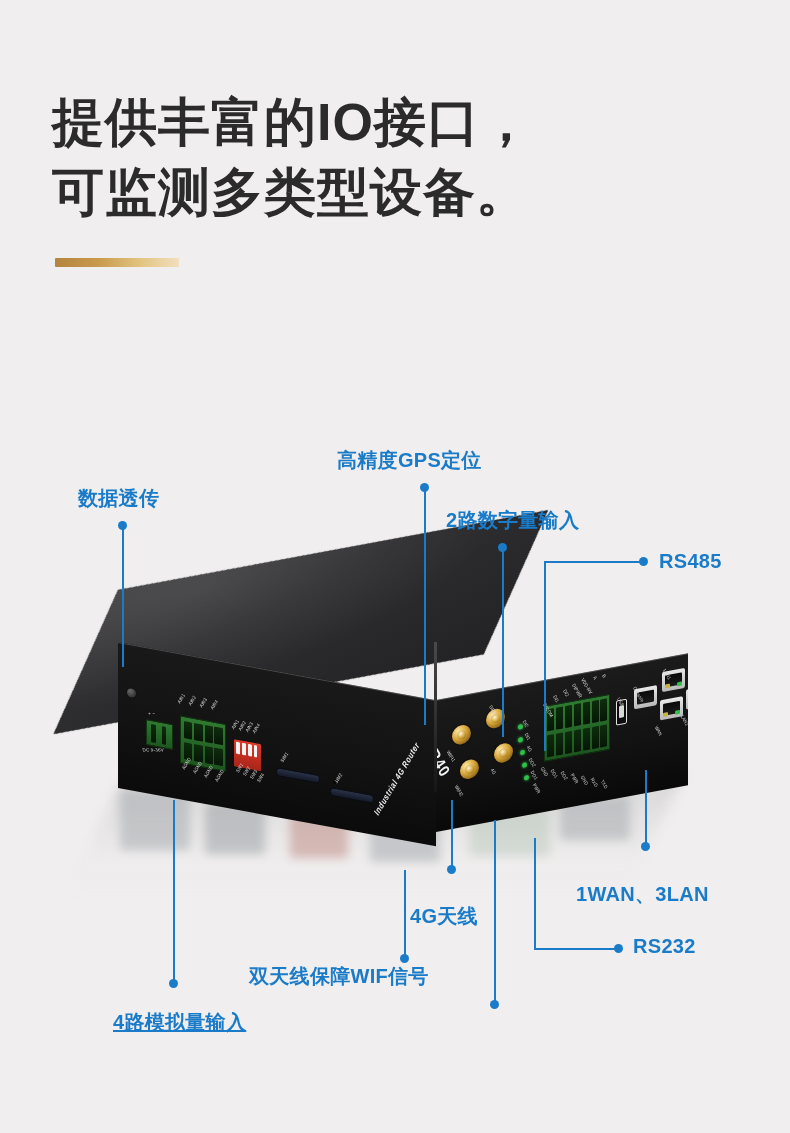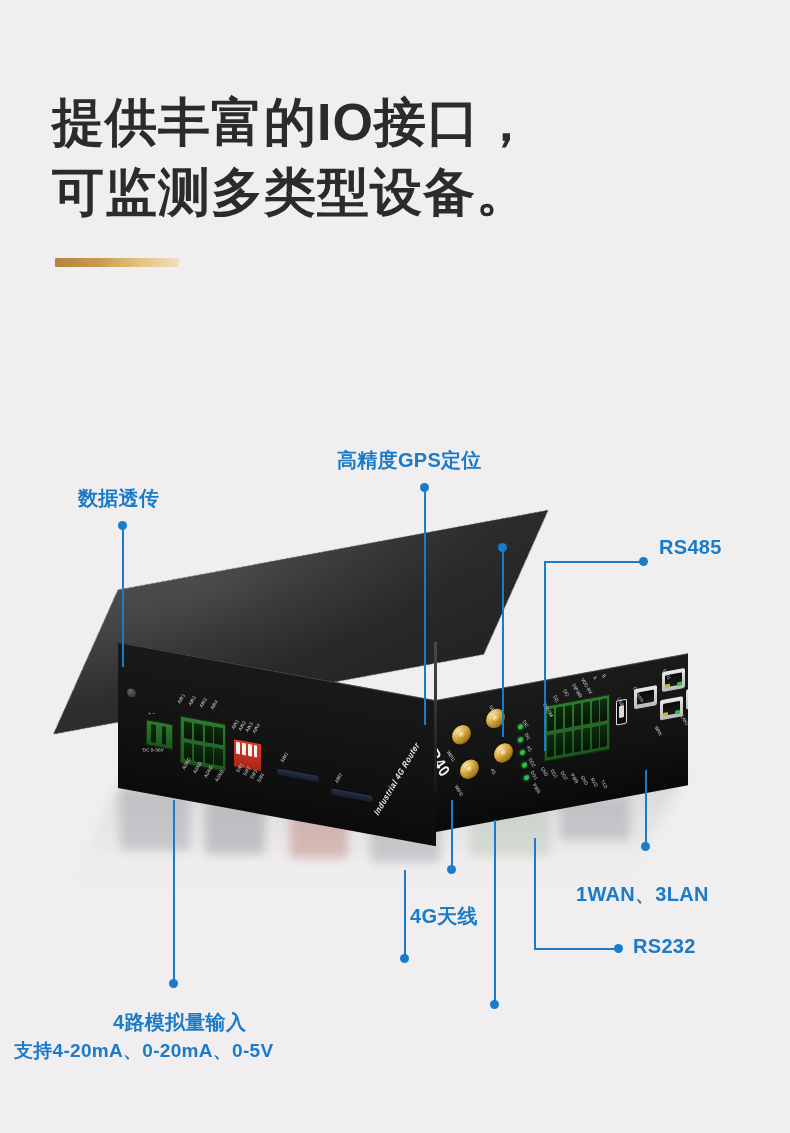--- a/index.html
+++ b/index.html
@@ -291,45 +291,46 @@
   </div>
 
   <div class="cal lbl" style="left:78px;top:485px;">数据透传</div>
   <div class="dot" style="left:118px;top:521px;"></div>
   <div class="ln v" style="left:121.5px;top:527px;height:140px;"></div>
 
   <div class="cal lbl" style="left:337px;top:447px;">高精度GPS定位</div>
   <div class="dot" style="left:420px;top:483px;"></div>
   <div class="ln v" style="left:423.5px;top:489px;height:236px;"></div>
 
+  <div class="cal lbl" style="left:446px;top:507px;">2路数字量输入</div>
   <div class="dot" style="left:498px;top:543px;"></div>
   <div class="ln v" style="left:501.5px;top:549px;height:188px;"></div>
 
-  <div class="cal lbl" style="left:659px;top:536px;">RS485</div>
+  <div class="cal lbl" style="left:659px;top:550px;">RS485</div>
   <div class="dot" style="left:639px;top:557px;"></div>
   <div class="ln h" style="left:544px;top:560.5px;width:97px;"></div>
   <div class="ln v" style="left:544px;top:560.5px;height:190px;"></div>
 
   <div class="cal lbl" style="left:576px;top:881px;">1WAN、3LAN</div>
   <div class="dot" style="left:641px;top:842px;"></div>
   <div class="ln v" style="left:644.5px;top:770px;height:74px;"></div>
 
   <div class="cal lbl" style="left:633px;top:935px;">RS232</div>
   <div class="dot" style="left:614px;top:944px;"></div>
   <div class="ln h" style="left:534px;top:947.5px;width:82px;"></div>
   <div class="ln v" style="left:534px;top:838px;height:110px;"></div>
 
   <div class="dot" style="left:490px;top:1000px;"></div>
   <div class="ln v" style="left:493.5px;top:820px;height:182px;"></div>
 
+  <div class="cal lbl" style="left:249px;top:963px;">双天线保障WIF信号</div>
   <div class="dot" style="left:400px;top:954px;"></div>
   <div class="ln v" style="left:403.5px;top:870px;height:86px;"></div>
 
   <div class="cal lbl" style="left:410px;top:903px;">4G天线</div>
   <div class="dot" style="left:447px;top:865px;"></div>
   <div class="ln v" style="left:450.5px;top:800px;height:67px;"></div>
 
-  <div class="cal lbl" style="left:113px;top:1009px;">4路模拟量输入</div>
-  <div class="cal lbl sm" style="left:14px;top:1038px;">支持4-20mA、0-20mA、0-5V</div>
+  <div class="cal lbl" style="left:113px;top:1009px;text-decoration:underline;">4路模拟量输入</div>
   <div class="dot" style="left:169px;top:979px;"></div>
   <div class="ln v" style="left:172.5px;top:800px;height:181px;"></div>
 
 </div>
 
 </body></html>

